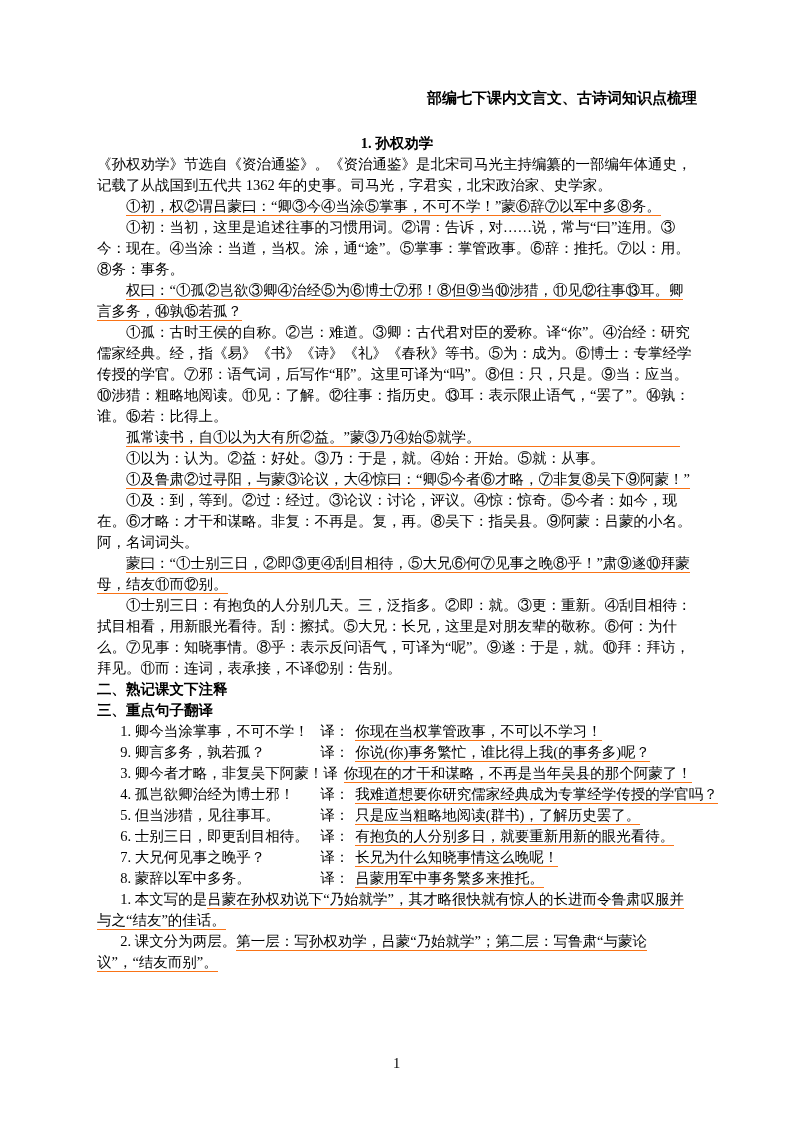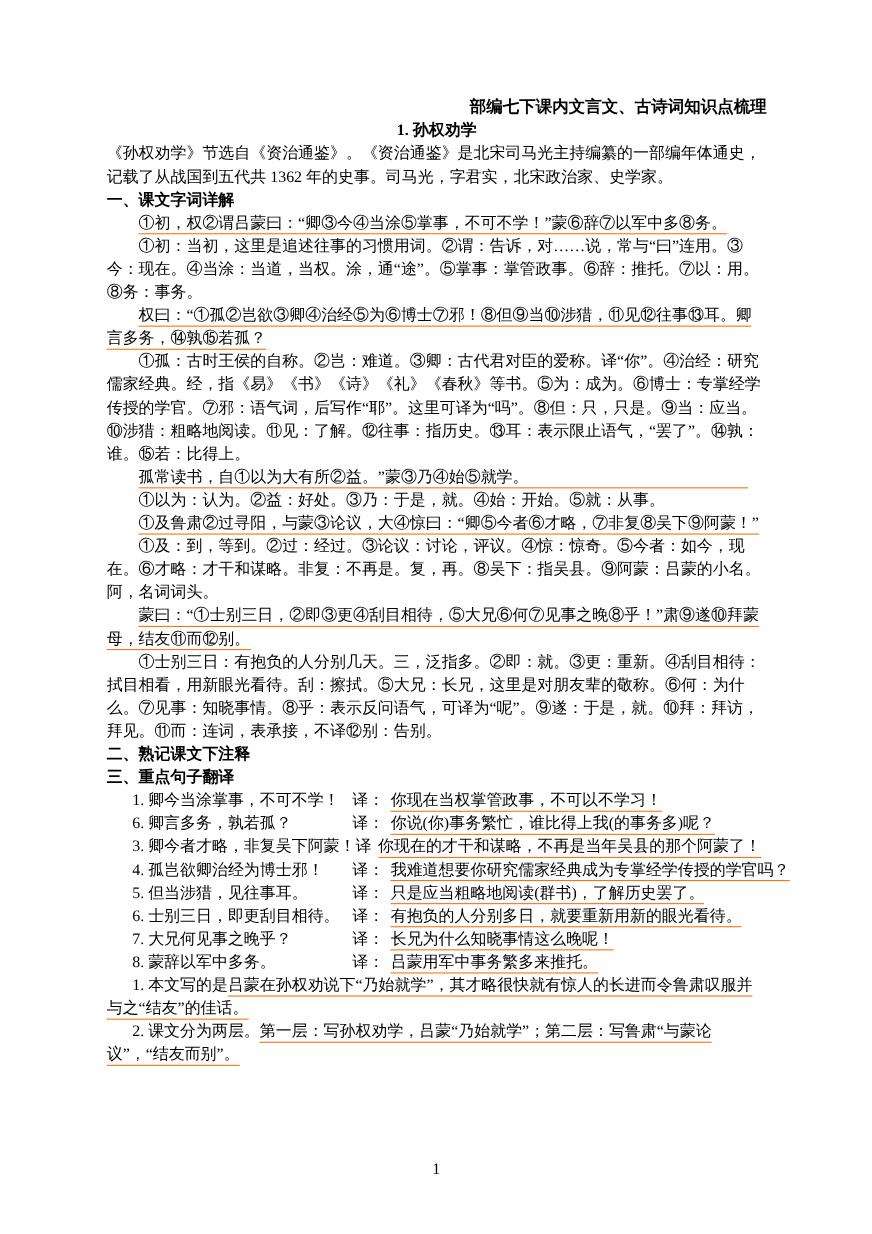--- a/index.html
+++ b/index.html
@@ -19,20 +19,21 @@
     overflow: hidden;
   }
   .doc-title {
     text-align: right;
     font-weight: bold;
     font-size: 15px;
   }
   .doc-subtitle {
     text-align: center;
     font-weight: bold;
+    margin-top: 24px;
   }
   .heading { font-weight: bold; }
   p { margin: 0; }
   .indent { text-indent: 2em; }
   .u { border-bottom: 1px solid #f97316; padding-bottom: 1px; }
   .u-ext { padding-right: 200px; }
   .tr-row { padding-left: 1.6em; white-space: nowrap; }
   .tr-q { display: inline-block; min-width: 200px; }
   .tr-t { margin-right: 6px; }
   .ana { text-indent: 1.6em; }
@@ -48,42 +49,41 @@
 </head>
 <body>
 
 <div class="page">
 
   <div class="doc-title">部编七下课内文言文、古诗词知识点梳理</div>
   <div class="doc-subtitle">1. 孙权劝学</div>
 
   <p>《孙权劝学》节选自《资治通鉴》。《资治通鉴》是北宋司马光主持编纂的一部编年体通史，记载了从战国到五代共 1362 年的史事。司马光，字君实，北宋政治家、史学家。</p>
 
-  <div class="heading">一、课文字词详解</div>
 
   <p class="indent"><span class="u">①初，权②谓吕蒙曰：“卿③今④当涂⑤掌事，不可不学！”蒙⑥辞⑦以军中多⑧务。</span></p>
   <p class="indent">①初：当初，这里是追述往事的习惯用词。②谓：告诉，对……说，常与“曰”连用。③今：现在。④当涂：当道，当权。涂，通“途”。⑤掌事：掌管政事。⑥辞：推托。⑦以：用。⑧务：事务。</p>
 
   <p class="indent"><span class="u">权曰：“①孤②岂欲③卿④治经⑤为⑥博士⑦邪！⑧但⑨当⑩涉猎，⑪见⑫往事⑬耳。卿言多务，⑭孰⑮若孤？</span></p>
   <p class="indent">①孤：古时王侯的自称。②岂：难道。③卿：古代君对臣的爱称。译“你”。④治经：研究儒家经典。经，指《易》《书》《诗》《礼》《春秋》等书。⑤为：成为。⑥博士：专掌经学传授的学官。⑦邪：语气词，后写作“耶”。这里可译为“吗”。⑧但：只，只是。⑨当：应当。⑩涉猎：粗略地阅读。⑪见：了解。⑫往事：指历史。⑬耳：表示限止语气，“罢了”。⑭孰：谁。⑮若：比得上。</p>
 
   <p class="indent"><span class="u u-ext">孤常读书，自①以为大有所②益。”蒙③乃④始⑤就学。</span></p>
   <p class="indent">①以为：认为。②益：好处。③乃：于是，就。④始：开始。⑤就：从事。</p>
 
   <p class="indent"><span class="u">①及鲁肃②过寻阳，与蒙③论议，大④惊曰：“卿⑤今者⑥才略，⑦非复⑧吴下⑨阿蒙！”</span></p>
   <p class="indent">①及：到，等到。②过：经过。③论议：讨论，评议。④惊：惊奇。⑤今者：如今，现在。⑥才略：才干和谋略。非复：不再是。复，再。⑧吴下：指吴县。⑨阿蒙：吕蒙的小名。阿，名词词头。</p>
 
   <p class="indent"><span class="u">蒙曰：“①士别三日，②即③更④刮目相待，⑤大兄⑥何⑦见事之晚⑧乎！”肃⑨遂⑩拜蒙母，结友⑪而⑫别。</span></p>
   <p class="indent">①士别三日：有抱负的人分别几天。三，泛指多。②即：就。③更：重新。④刮目相待：拭目相看，用新眼光看待。刮：擦拭。⑤大兄：长兄，这里是对朋友辈的敬称。⑥何：为什么。⑦见事：知晓事情。⑧乎：表示反问语气，可译为“呢”。⑨遂：于是，就。⑩拜：拜访，拜见。⑪而：连词，表承接，不译⑫别：告别。</p>
 
   <div class="heading">二、熟记课文下注释</div>
   <div class="heading">三、重点句子翻译</div>
 
   <p class="tr-row"><span class="tr-q">1. 卿今当涂掌事，不可不学！</span><span class="tr-t">译：</span><span class="u">你现在当权掌管政事，不可以不学习！</span></p>
-  <p class="tr-row"><span class="tr-q">6. 卿言多务，孰若孤？</span><span class="tr-t">译：</span><span class="u">你说(你)事务繁忙，谁比得上我(的事务多)呢？</span></p>
+  <p class="tr-row"><span class="tr-q">9. 卿言多务，孰若孤？</span><span class="tr-t">译：</span><span class="u">你说(你)事务繁忙，谁比得上我(的事务多)呢？</span></p>
   <p class="tr-row"><span class="tr-q">3. 卿今者才略，非复吴下阿蒙！</span><span class="tr-t">译</span><span class="u">你现在的才干和谋略，不再是当年吴县的那个阿蒙了！</span></p>
   <p class="tr-row"><span class="tr-q">4. 孤岂欲卿治经为博士邪！</span><span class="tr-t">译：</span><span class="u">我难道想要你研究儒家经典成为专掌经学传授的学官吗？</span></p>
   <p class="tr-row"><span class="tr-q">5. 但当涉猎，见往事耳。</span><span class="tr-t">译：</span><span class="u">只是应当粗略地阅读(群书)，了解历史罢了。</span></p>
   <p class="tr-row"><span class="tr-q">6. 士别三日，即更刮目相待。</span><span class="tr-t">译：</span><span class="u">有抱负的人分别多日，就要重新用新的眼光看待。</span></p>
   <p class="tr-row"><span class="tr-q">7. 大兄何见事之晚乎？</span><span class="tr-t">译：</span><span class="u">长兄为什么知晓事情这么晚呢！</span></p>
   <p class="tr-row"><span class="tr-q">8. 蒙辞以军中多务。</span><span class="tr-t">译：</span><span class="u">吕蒙用军中事务繁多来推托。</span></p>
 
 
   <p class="ana"><span>1. 本文写的是</span><span class="u">吕蒙在孙权劝说下“乃始就学”，其才略很快就有惊人的长进而令鲁肃叹服并与之“结友”的佳话。</span></p>
   <p class="ana"><span>2. 课文分为两层。</span><span class="u">第一层：写孙权劝学，吕蒙“乃始就学”；第二层：写鲁肃“与蒙论议”，“结友而别”。</span></p>

